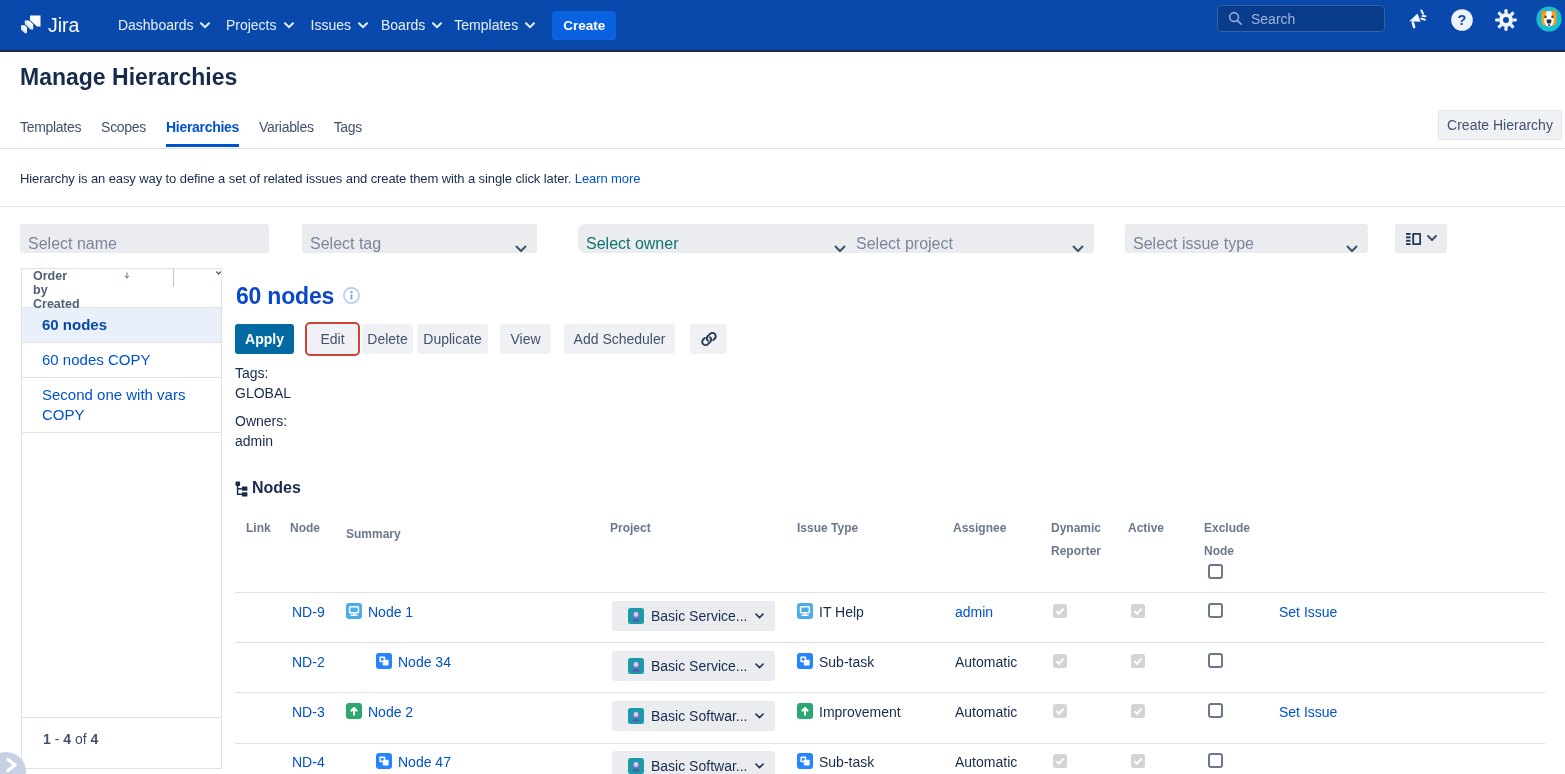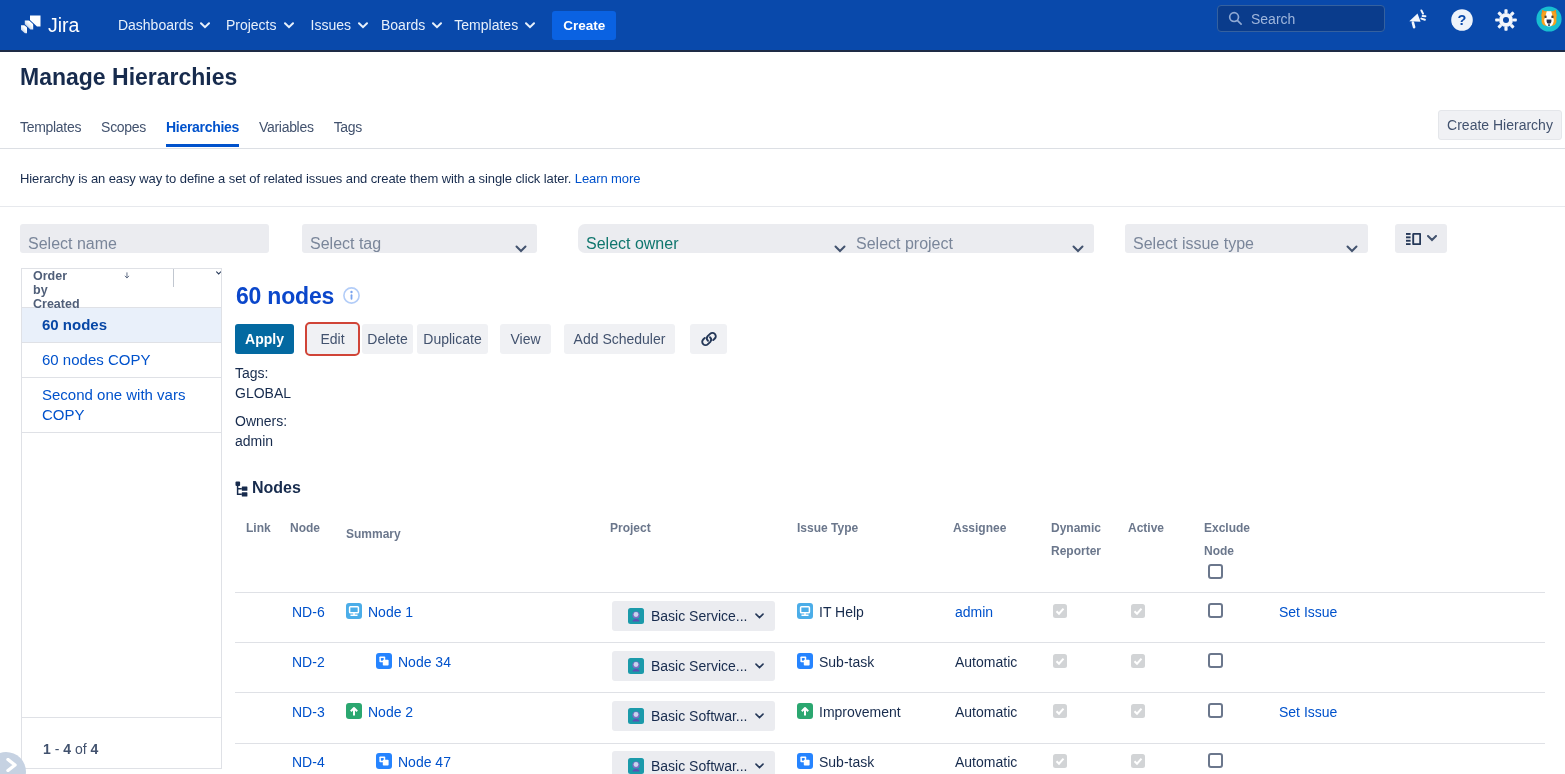--- a/index.html
+++ b/index.html
@@ -43,21 +43,21 @@
   border-radius:3px; display:flex; align-items:center; justify-content:center; gap:6px; }
 
 
 #side { position:absolute; left:21px; top:268px; width:201px; height:501px;
   border:1px solid #DFE1E6; background:#fff; }
 #sidehead { height:39px; border-bottom:1px solid #DFE1E6; display:flex; align-items:flex-start;
   padding-left:11px; font-size:12.5px; font-weight:700; color:#505F79;gap:34px; }
 .sitem { border-bottom:1px solid #DFE1E6; font-size:15px; padding:7px 10px 7px 20px; line-height:20px; }
 .sitem.sel { background:#E9F0FA; color:#0747A6; font-weight:700; }
 #sidefoot { position:absolute; left:0; bottom:0; width:199px; height:51px; border-top:1px solid #DFE1E6;
-  padding:23px 0 0 21px; font-size:14px; color:#42526E; }
+  padding:13px 0 0 21px; font-size:14px; color:#42526E; }
 
 
 #title { position:absolute; left:236px; top:283px; font-size:23px; font-weight:700; letter-spacing:-0.2px; color:#0B47CB; }
 .btn { height:30px; background:#F0F1F4; border-radius:3px; color:#42526E; font-size:14px;
   display:inline-flex; align-items:center; justify-content:center; }
 #meta { position:absolute; left:235px; top:363px; font-size:14px; line-height:20px; color:#172B4D; }
 #nodeshead { position:absolute; left:235px; top:479px; font-size:16px; font-weight:700; color:#172B4D;
   display:flex; align-items:center; }
 
 
@@ -271,21 +271,21 @@
 <div class="th" style="left:1051px; top:517px;">Dynamic<br>Reporter</div>
 <div class="th" style="left:1128px; top:517px;">Active</div>
 <div class="th" style="left:1204px; top:517px;">Exclude<br>Node</div>
 <div class="cb un" style="left:1208px; top:564px;"></div>
 
 <div class="rowline" style="top:592px;"></div>
 <div class="rowline" style="top:642px;"></div>
 <div class="rowline" style="top:692px;"></div>
 <div class="rowline" style="top:743px;"></div>
 
-<a class="cell" style="left:292px; top:604px;" href="#">ND-6</a>
+<a class="cell" style="left:292px; top:604px;" href="#">ND-9</a>
 <svg class="abs" width="16" height="16" viewBox="0 0 16 16" style="left:346px; top:603px;">
     <rect width="16" height="16" rx="3" fill="#4BADE8"></rect>
     <g stroke="#fff" stroke-width="1.5" fill="none">
       <rect x="3.6" y="3.8" width="8.8" height="6" rx="0.8"></rect>
       <path d="M8 9.8 v1.6 M5.2 12.2 h5.6" stroke-linecap="square"></path>
     </g>
   </svg>
 <a class="cell" style="left:368px; top:604px;" href="#">Node 1</a>
 <div class="pill" style="left:612px; top:601px;">
   <svg class="av" width="16" height="16" viewBox="0 0 16 16">

